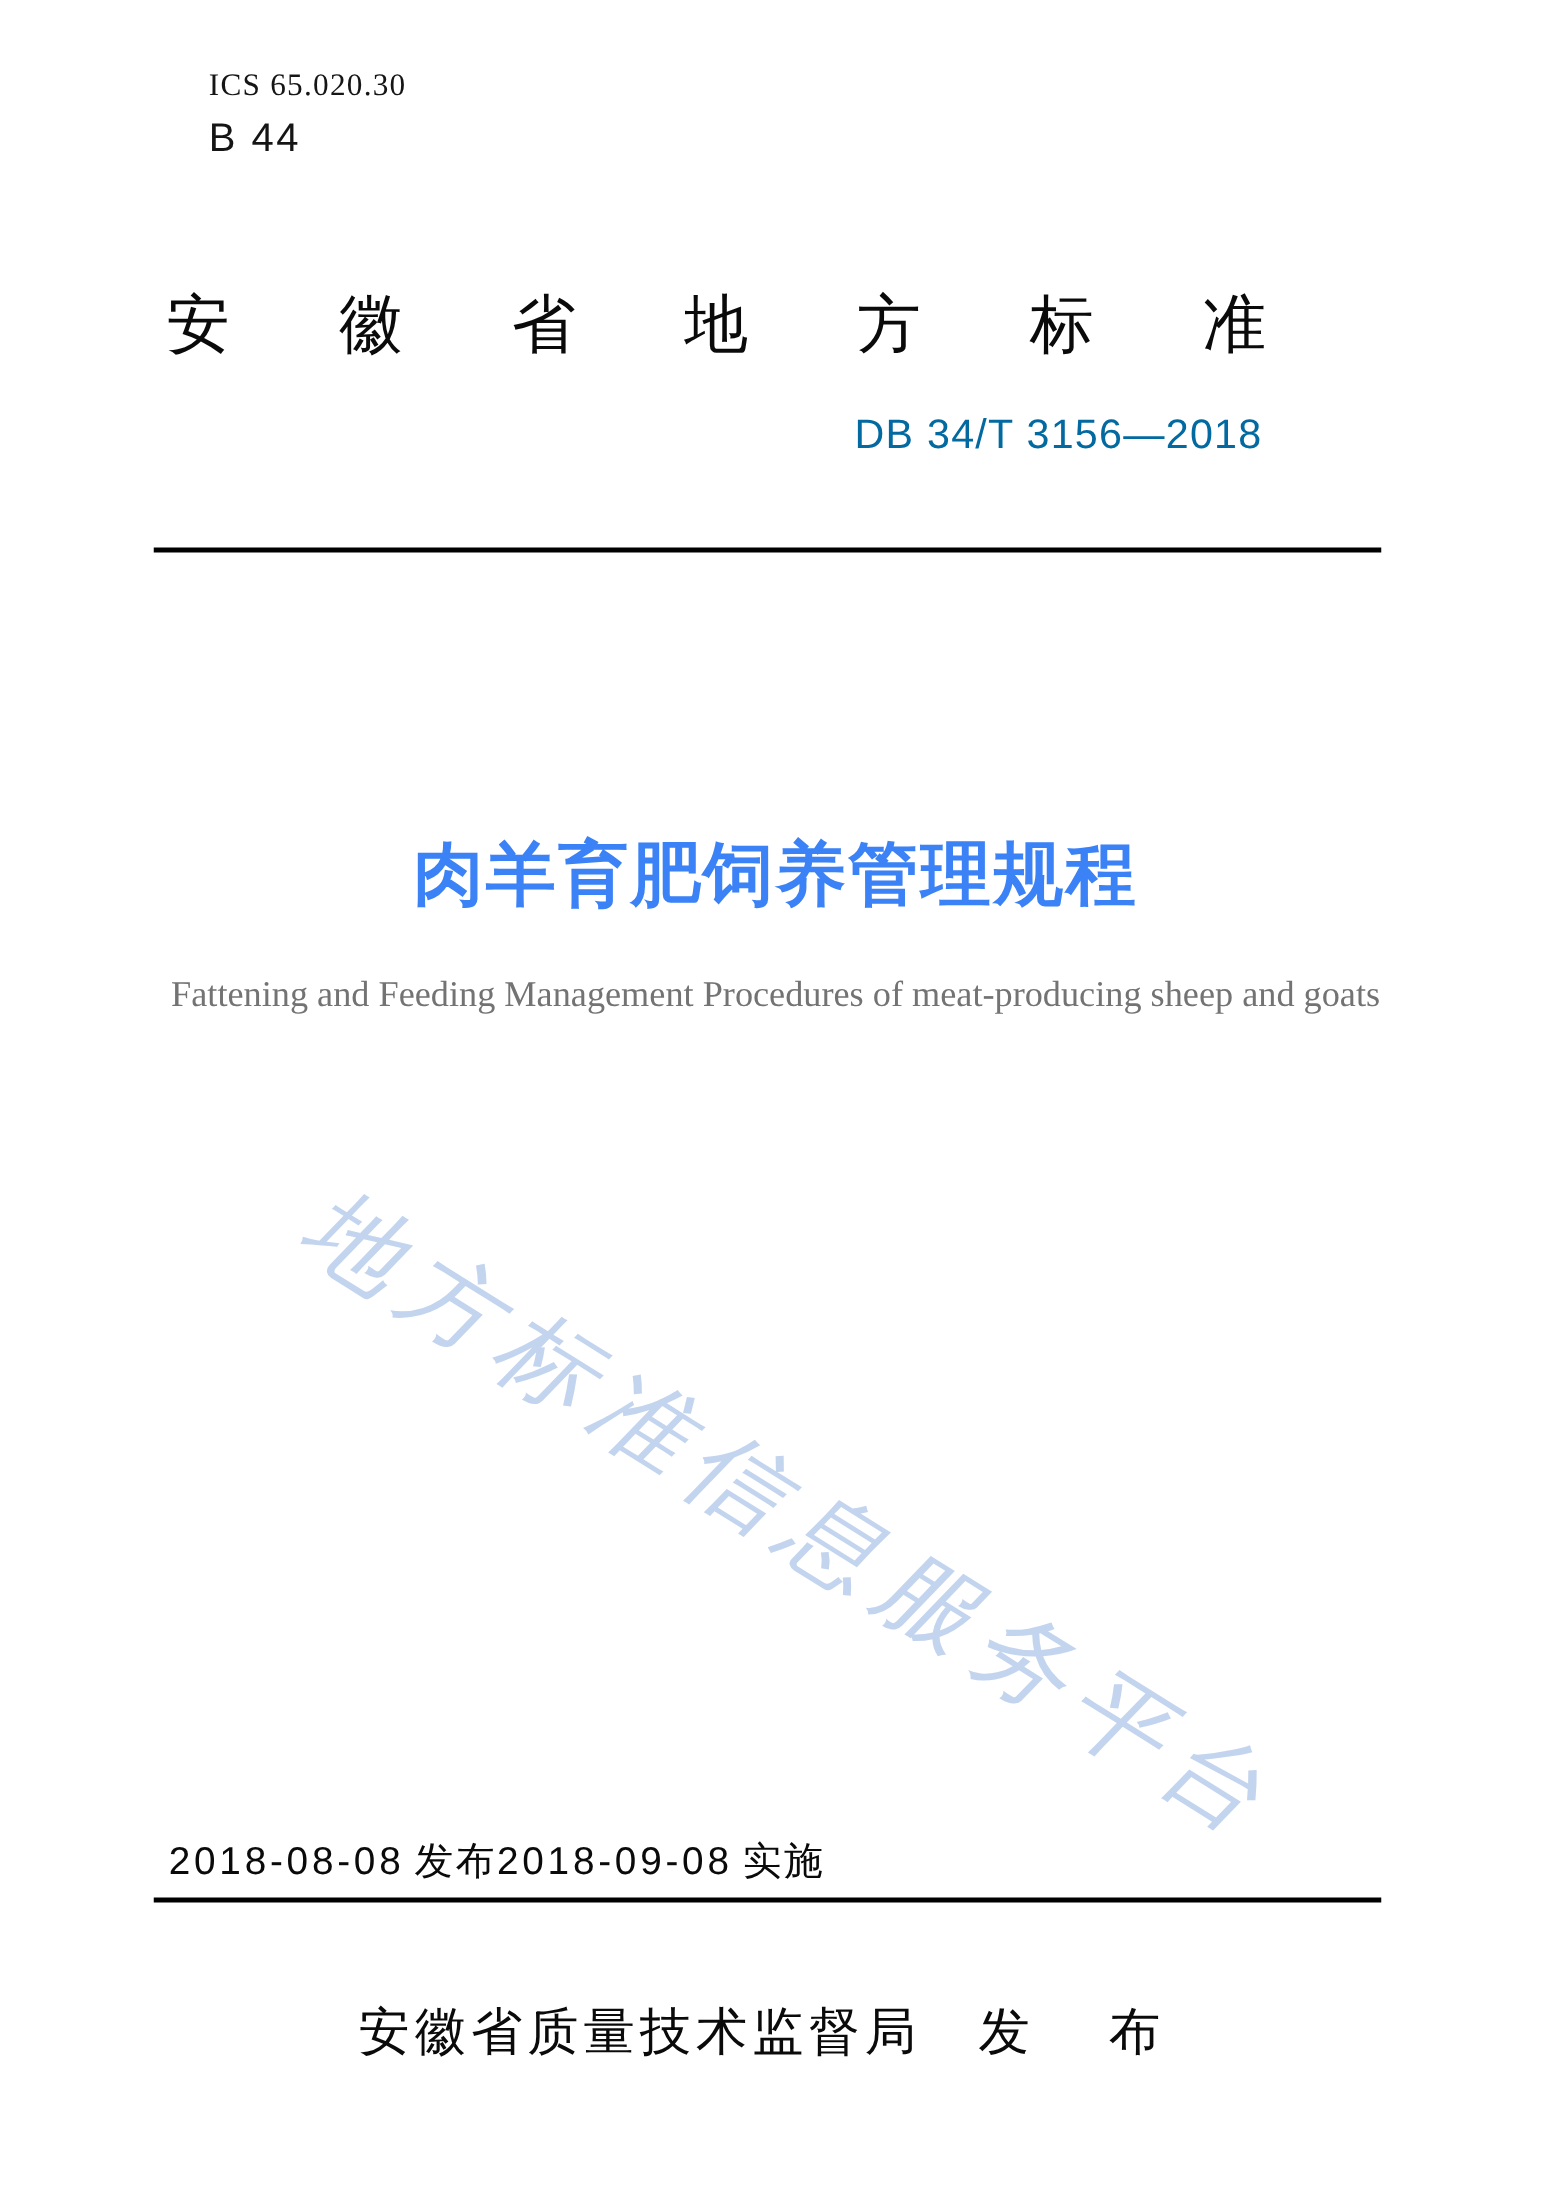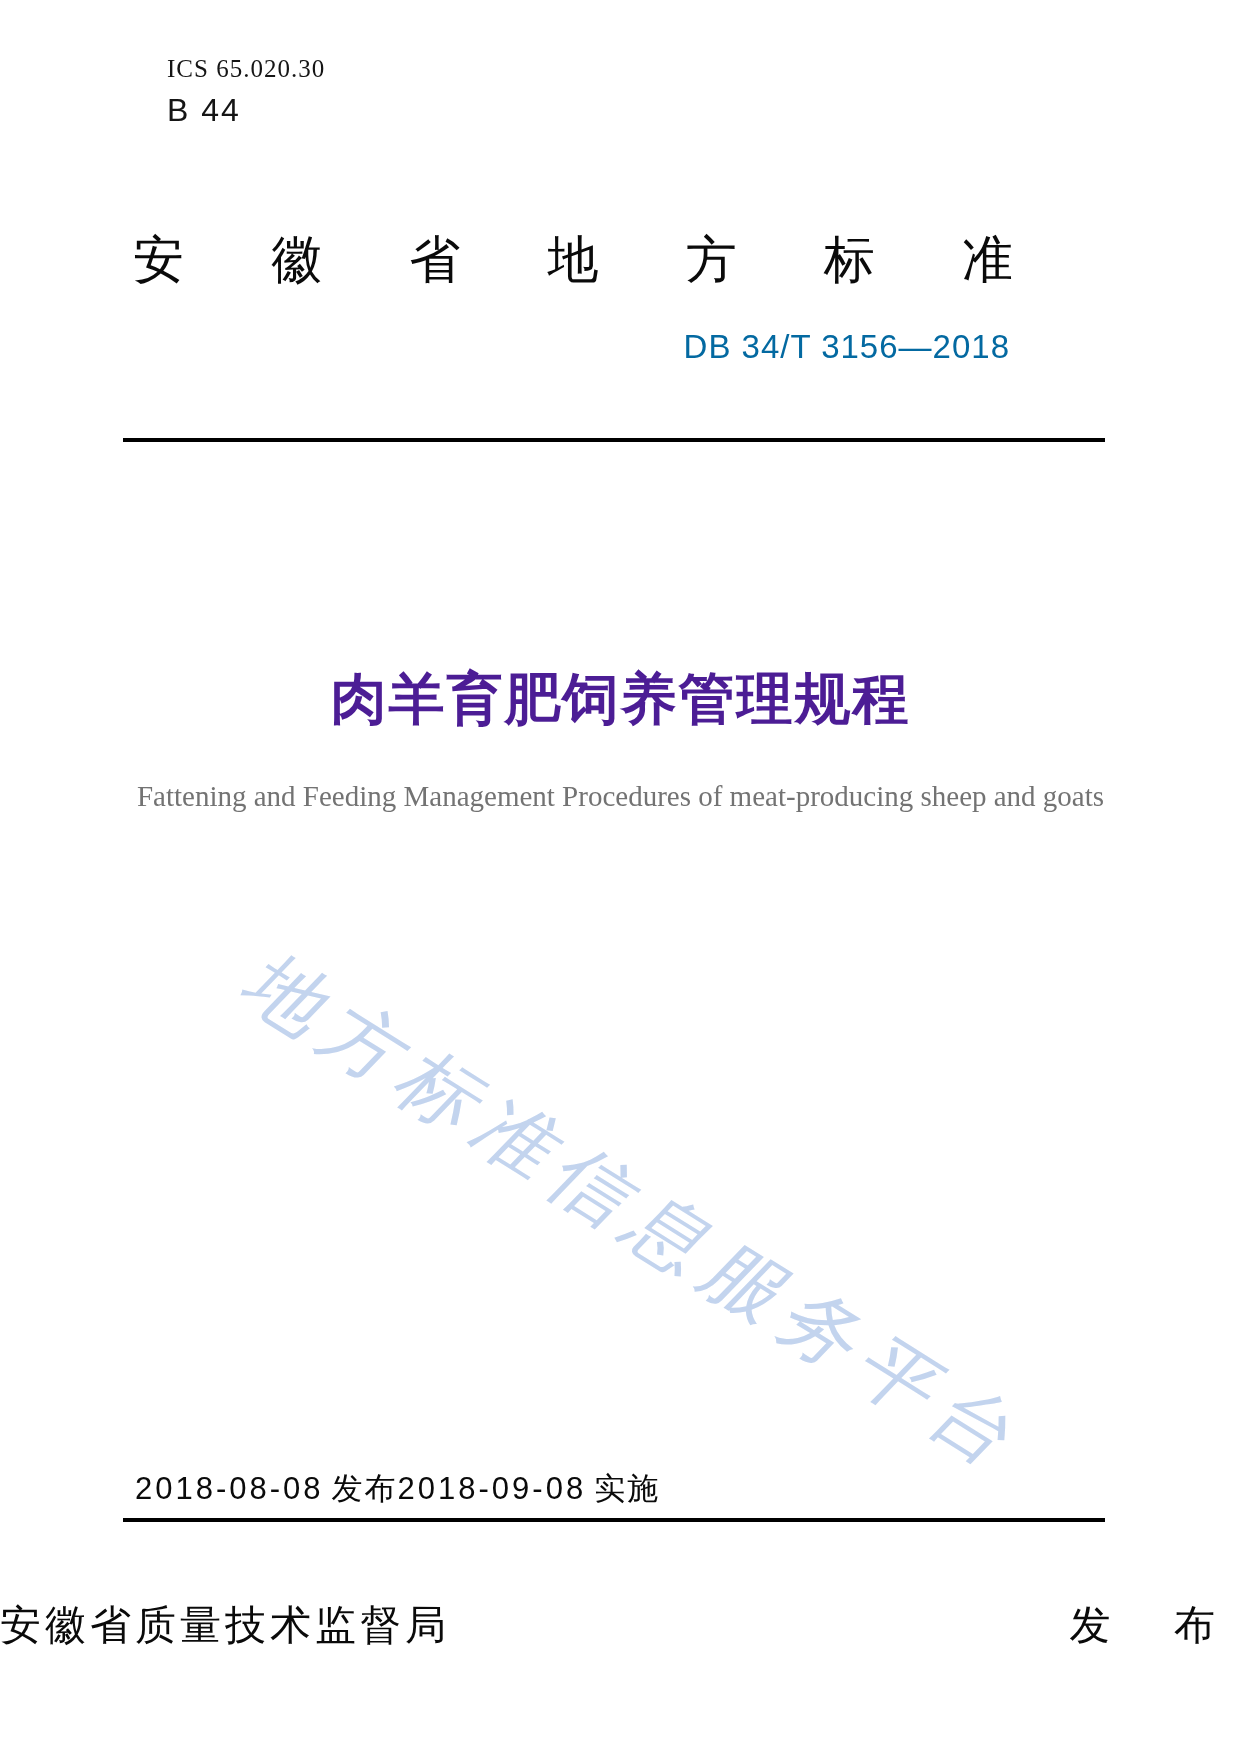--- a/index.html
+++ b/index.html
@@ -74,21 +74,21 @@
 
   
   .title-zh {
     position: absolute;
     left: 0; top: 662px;
     width: 100%;
     text-align: center;
     font-size: 56px;
     font-weight: 700;
     letter-spacing: 2px;
-    color: #4c1d95;
+    color: #3b82f6;
   }
   .title-en {
     position: absolute;
     left: 0; top: 780px;
     width: 100%;
     text-align: center;
     font-family: "Liberation Serif", serif;
     font-size: 29px;
     color: #737373;
   }
@@ -121,21 +121,21 @@
   .date-group { display: flex; align-items: baseline; }
   .date-value { letter-spacing: 3px; }
   .date-label { margin-left: 8px; letter-spacing: 2px; font-weight: 500; }
 
   
   .publisher-row {
     position: absolute;
     left: 0; top: 1598px;
     width: 100%;
     display: flex;
-    justify-content: space-between;
+    justify-content: center;
     align-items: baseline;
     font-size: 41px;
     font-weight: 500;
     color: #0a0a0a;
   }
   .publisher-name { letter-spacing: 4px; }
   .publish-label { margin-left: 46px; letter-spacing: 26px; }
 </style>
 </head>
 <body>

